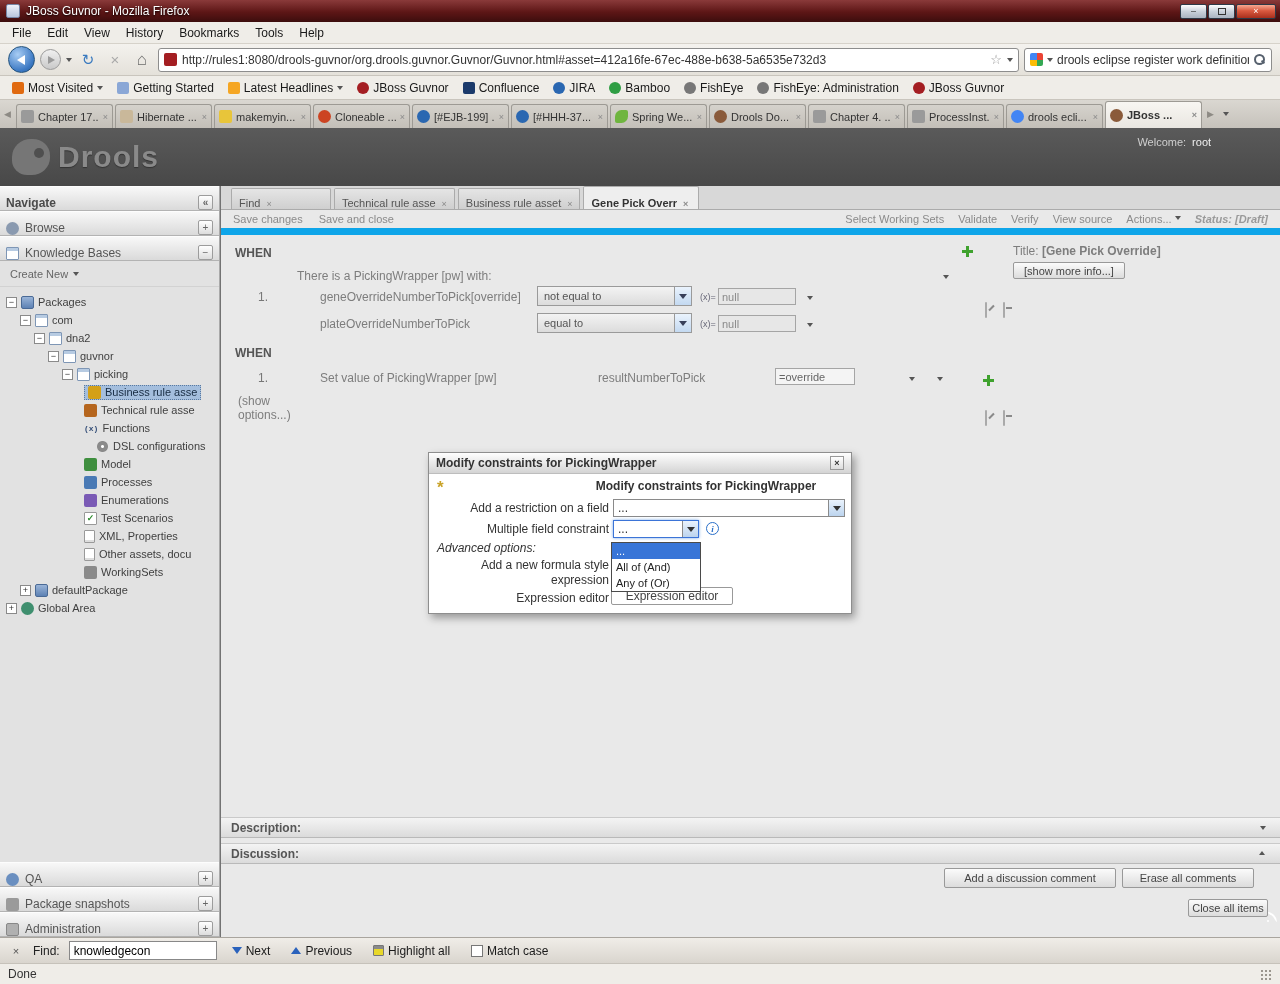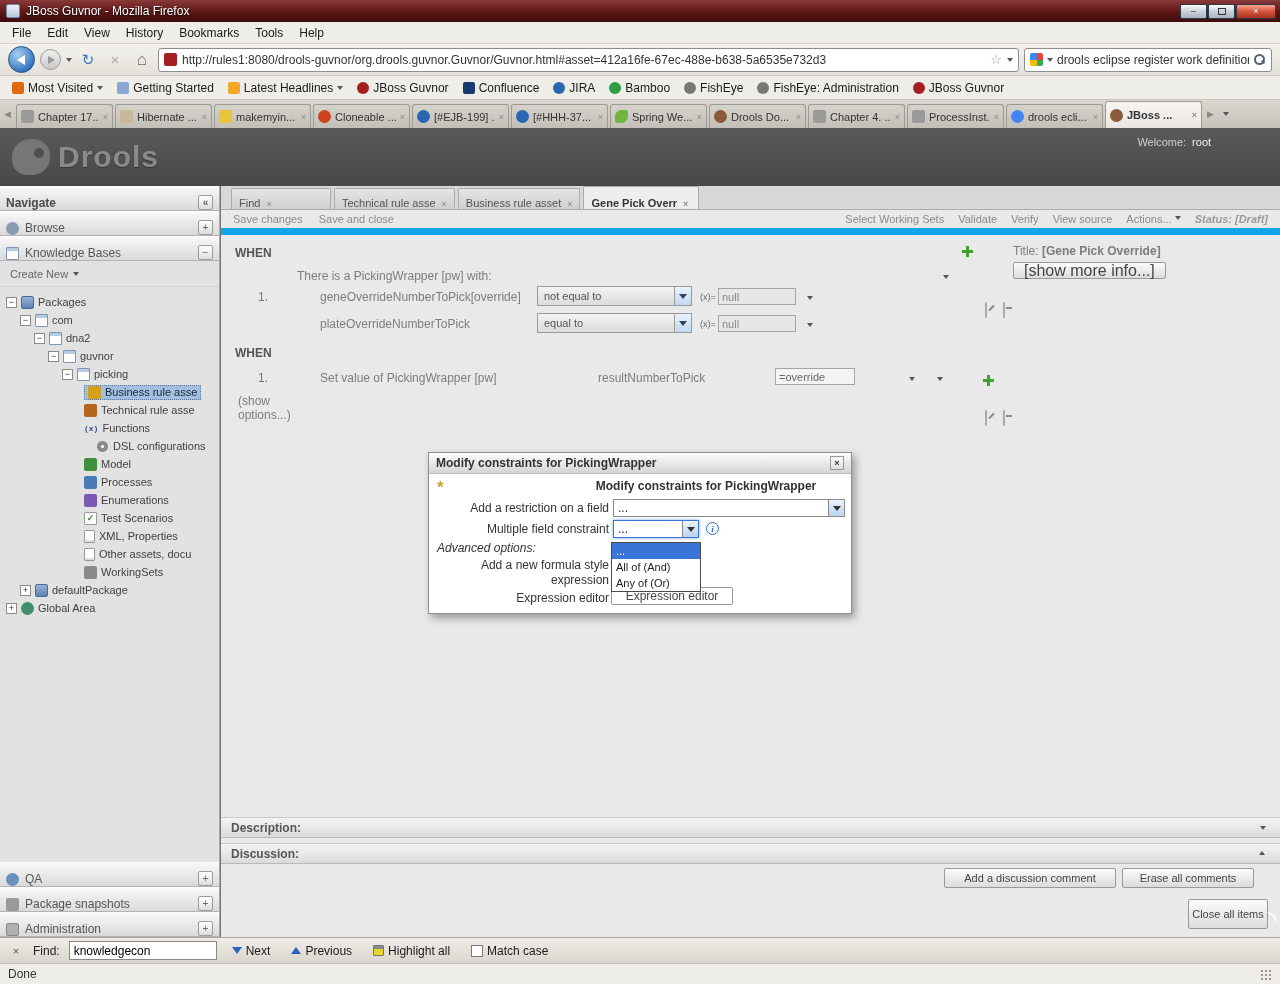--- a/index.html
+++ b/index.html
@@ -482,21 +482,21 @@
           <span>View source</span>
           <span><span>Actions...</span> <span class="caret"></span></span>
           <span class="status-draft">Status: [Draft]</span>
         </div>
       </div>
 
       
       <span class="abs rule-bold" style="left:14px;top:60px">WHEN</span>
       <div class="abs plus" style="left:740px;top:59px"></div>
       <span class="abs rule-text" style="left:792px;top:58px"><span>Title:</span> <b>[Gene Pick Override]</b></span>
-      <span class="abs gbtn" style="left:792px;top:76px;height:17px;font-size:16px">[show more info...]</span>
+      <span class="abs gbtn" style="left:792px;top:76px;height:17px;font-size:11px">[show more info...]</span>
 
       <span class="abs rule-text" style="left:76px;top:83px">There is a PickingWrapper [pw] with:</span>
       <span class="abs caret" style="left:722px;top:86px"></span>
       <span class="abs rule-num" style="left:37px;top:104px">1.</span>
 
       
       <span class="abs rule-text" style="left:99px;top:104px">geneOverrideNumberToPick[override]</span>
       <div class="abs combo" style="left:316px;top:100px;width:155px">
           <span class="cval">not equal to</span>
           <span class="carr"></span>
@@ -541,21 +541,21 @@
       </div>
       <div class="secbar" style="top:657px">
         <span>Discussion:</span>
         <span class="sb-btn" style="transform:rotate(180deg)">
             <span class="caret"></span>
           </span>
       </div>
       <span class="abs gbtn" style="left:723px;top:682px;width:172px">Add a discussion comment</span>
       <span class="abs gbtn" style="left:901px;top:682px;width:132px">Erase all comments</span>
       <span class="abs rss" style="left:1039px;top:685px"></span>
-      <span class="abs gbtn" style="left:967px;top:713px;width:80px;height:30px">Close all items</span>
+      <span class="abs gbtn" style="left:967px;top:713px;width:80px;height:18px">Close all items</span>
 
       
       <div class="dialog">
         <div class="dlg-title">
           <span>Modify constraints for PickingWrapper</span>
           <span class="dlg-close">×</span>
         </div>
         <div class="dlg-body">
           <span class="add-ic">*</span>
           <div class="abs" style="left:140px;right:8px;top:5px;text-align:center;font-weight:bold;color:#333">Modify constraints for PickingWrapper</div>

